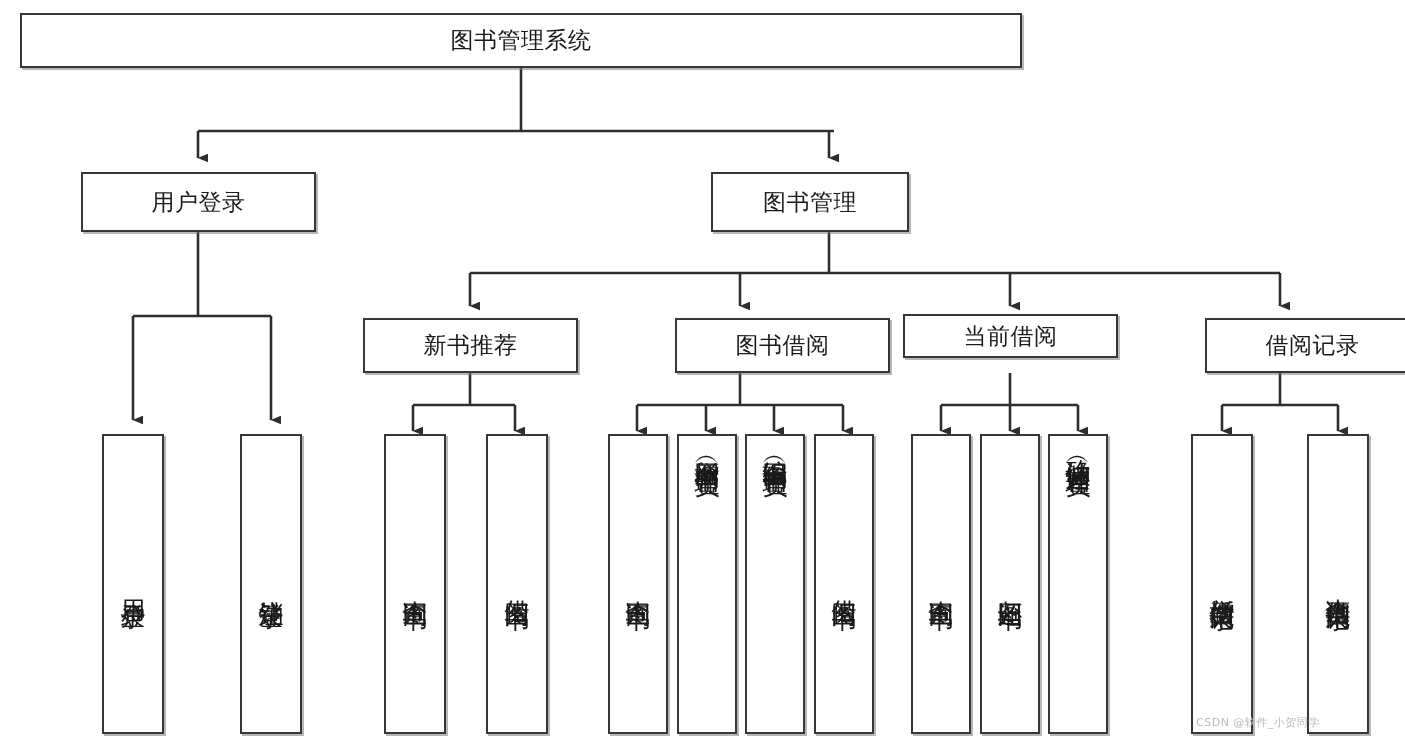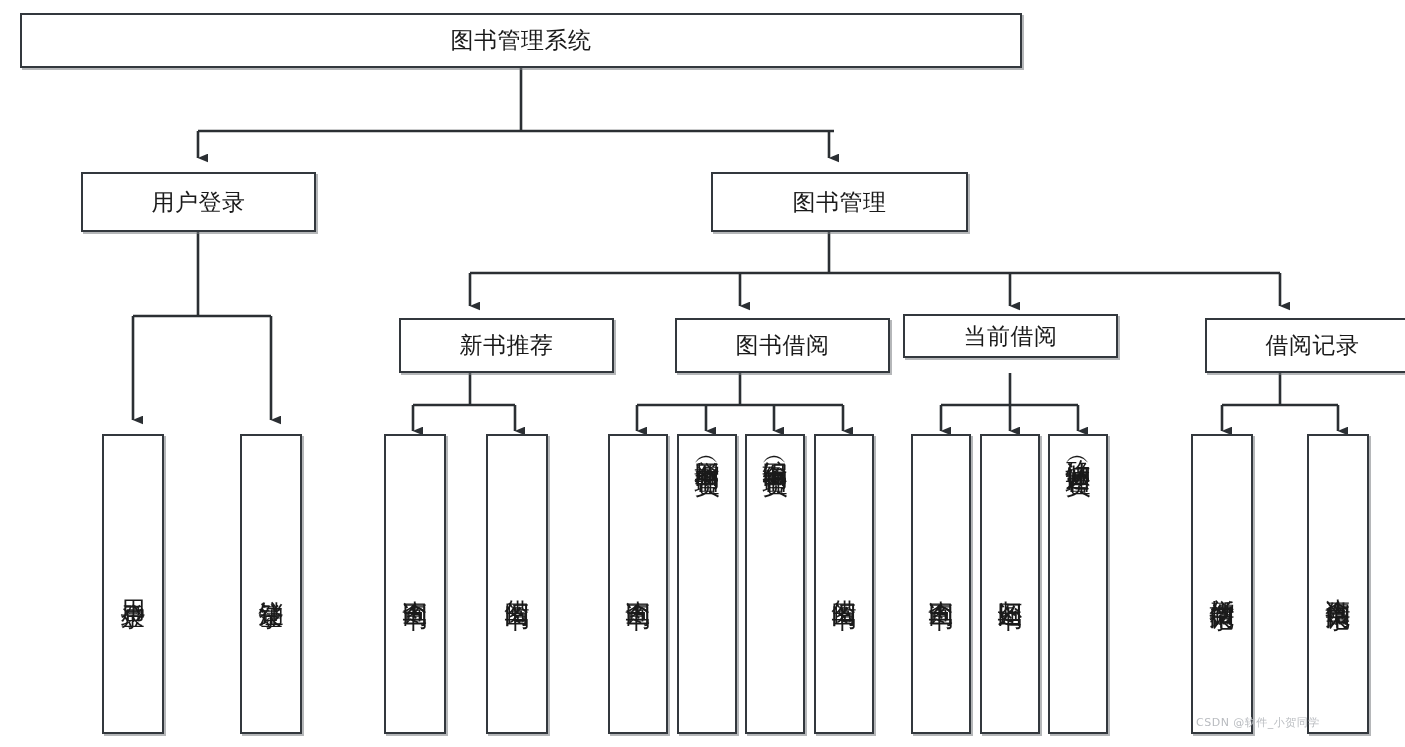--- a/index.html
+++ b/index.html
@@ -142,25 +142,25 @@
   </svg>
 
   <div class="node shadowed" style="left:20px; top:13px; width:1002px; height:55px;">
     <span class="node-label">图书管理系统</span>
   </div>
 
   <div class="node shadowed" style="left:81px; top:172px; width:235px; height:60px;">
     <span class="node-label">用户登录</span>
   </div>
 
-  <div class="node shadowed" style="left:711px; top:172px; width:257px; height:60px;">
+  <div class="node shadowed" style="left:711px; top:172px; width:198px; height:60px;">
     <span class="node-label">图书管理</span>
   </div>
 
-  <div class="node shadowed" style="left:363px; top:318px; width:215px; height:55px;margin-left:36px;">
+  <div class="node shadowed" style="left:363px; top:318px; width:215px; height:55px;">
     <span class="node-label">新书推荐</span>
   </div>
 
   <div class="node shadowed" style="left:633px; top:318px; width:215px; height:55px;margin-left:42px;">
     <span class="node-label">图书借阅</span>
   </div>
 
   <div class="node shadowed" style="left:903px; top:314px; width:215px; height:44px;">
     <span class="node-label">当前借阅</span>
   </div>

